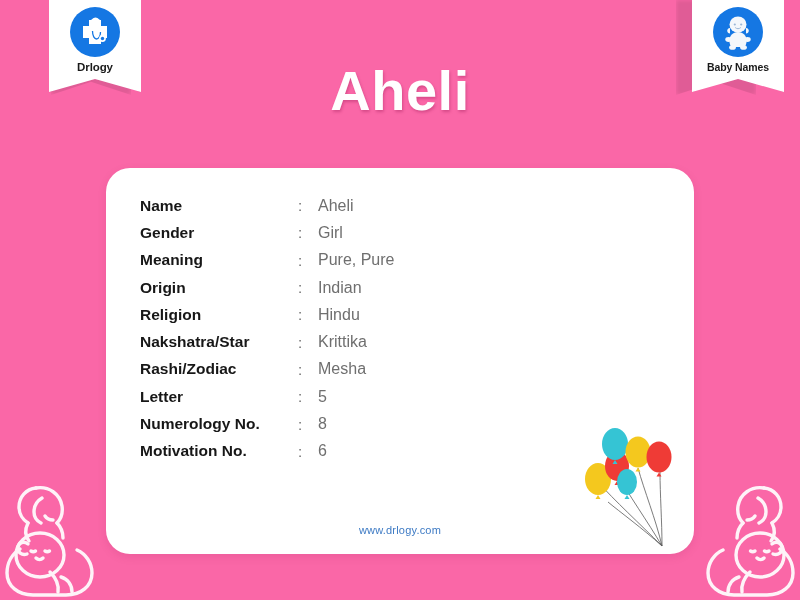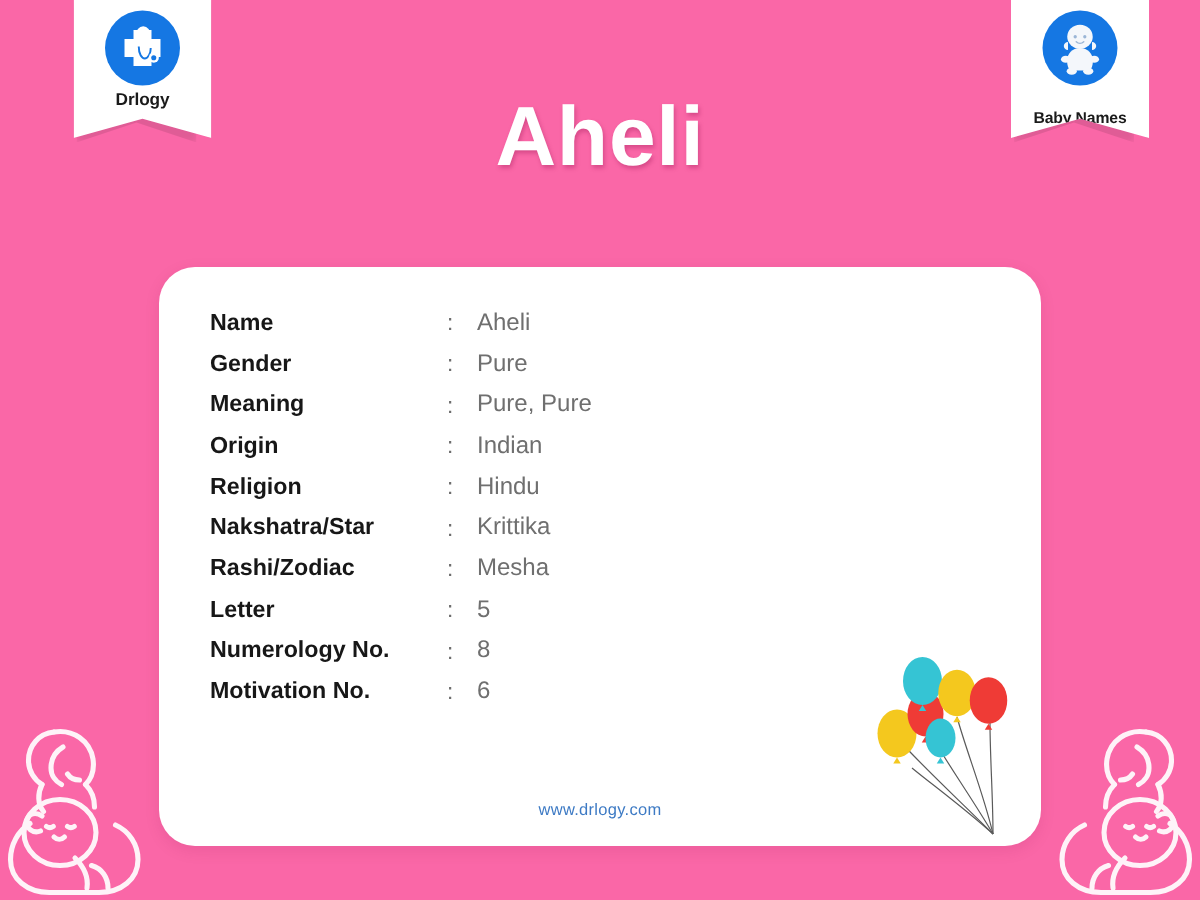--- a/index.html
+++ b/index.html
@@ -37,21 +37,21 @@
     top: 0;
     width: 80px;
     height: 95px;
     background: rgba(0,0,0,0.10);
     -webkit-clip-path: polygon(0 0, 100% 0, 100% 100%, 50% 86%, 0 100%);
     clip-path: polygon(0 0, 100% 0, 100% 100%, 50% 86%, 0 100%);
     filter: blur(2px);
   }
   #badge-left  { left: 49px; }
   #badge-left-shadow { left: 51px; }
-  #badge-right { left: 674px; gap: 12px; }
+  #badge-right { left: 692px; }
   #badge-right-shadow { left: 676px; }
 
   .badge-icon {
     width: 50px;
     height: 50px;
     border-radius: 50%;
     background: #1577e3;
     display: block;
   }
   .badge-label {
@@ -76,21 +76,21 @@
     color: #ffffff;
     letter-spacing: 0.5px;
     text-shadow: 1px 2px 3px rgba(150,20,80,0.35);
     line-height: 1.05;
   }
 
   
   .card {
     position: absolute;
     left: 106px;
-    top: 178px;
+    top: 168px;
     width: 588px;
     height: 386px;
     background: #ffffff;
     border-radius: 24px;
     box-shadow: 0 3px 10px rgba(120,0,60,0.10);
     overflow: hidden;
   }
 
   .info-table {
     position: absolute;
@@ -200,21 +200,21 @@
   <table class="info-table">
     <tbody id="rows-body">
         <tr>
           <td class="lbl">Name</td>
           <td class="sep">:</td>
           <td class="val">Aheli</td>
         </tr>
         <tr>
           <td class="lbl">Gender</td>
           <td class="sep">:</td>
-          <td class="val">Pure</td>
+          <td class="val">Girl</td>
         </tr>
         <tr>
           <td class="lbl">Meaning</td>
           <td class="sep">:</td>
           <td class="val">Pure, Pure</td>
         </tr>
         <tr>
           <td class="lbl">Origin</td>
           <td class="sep">:</td>
           <td class="val">Indian</td>

